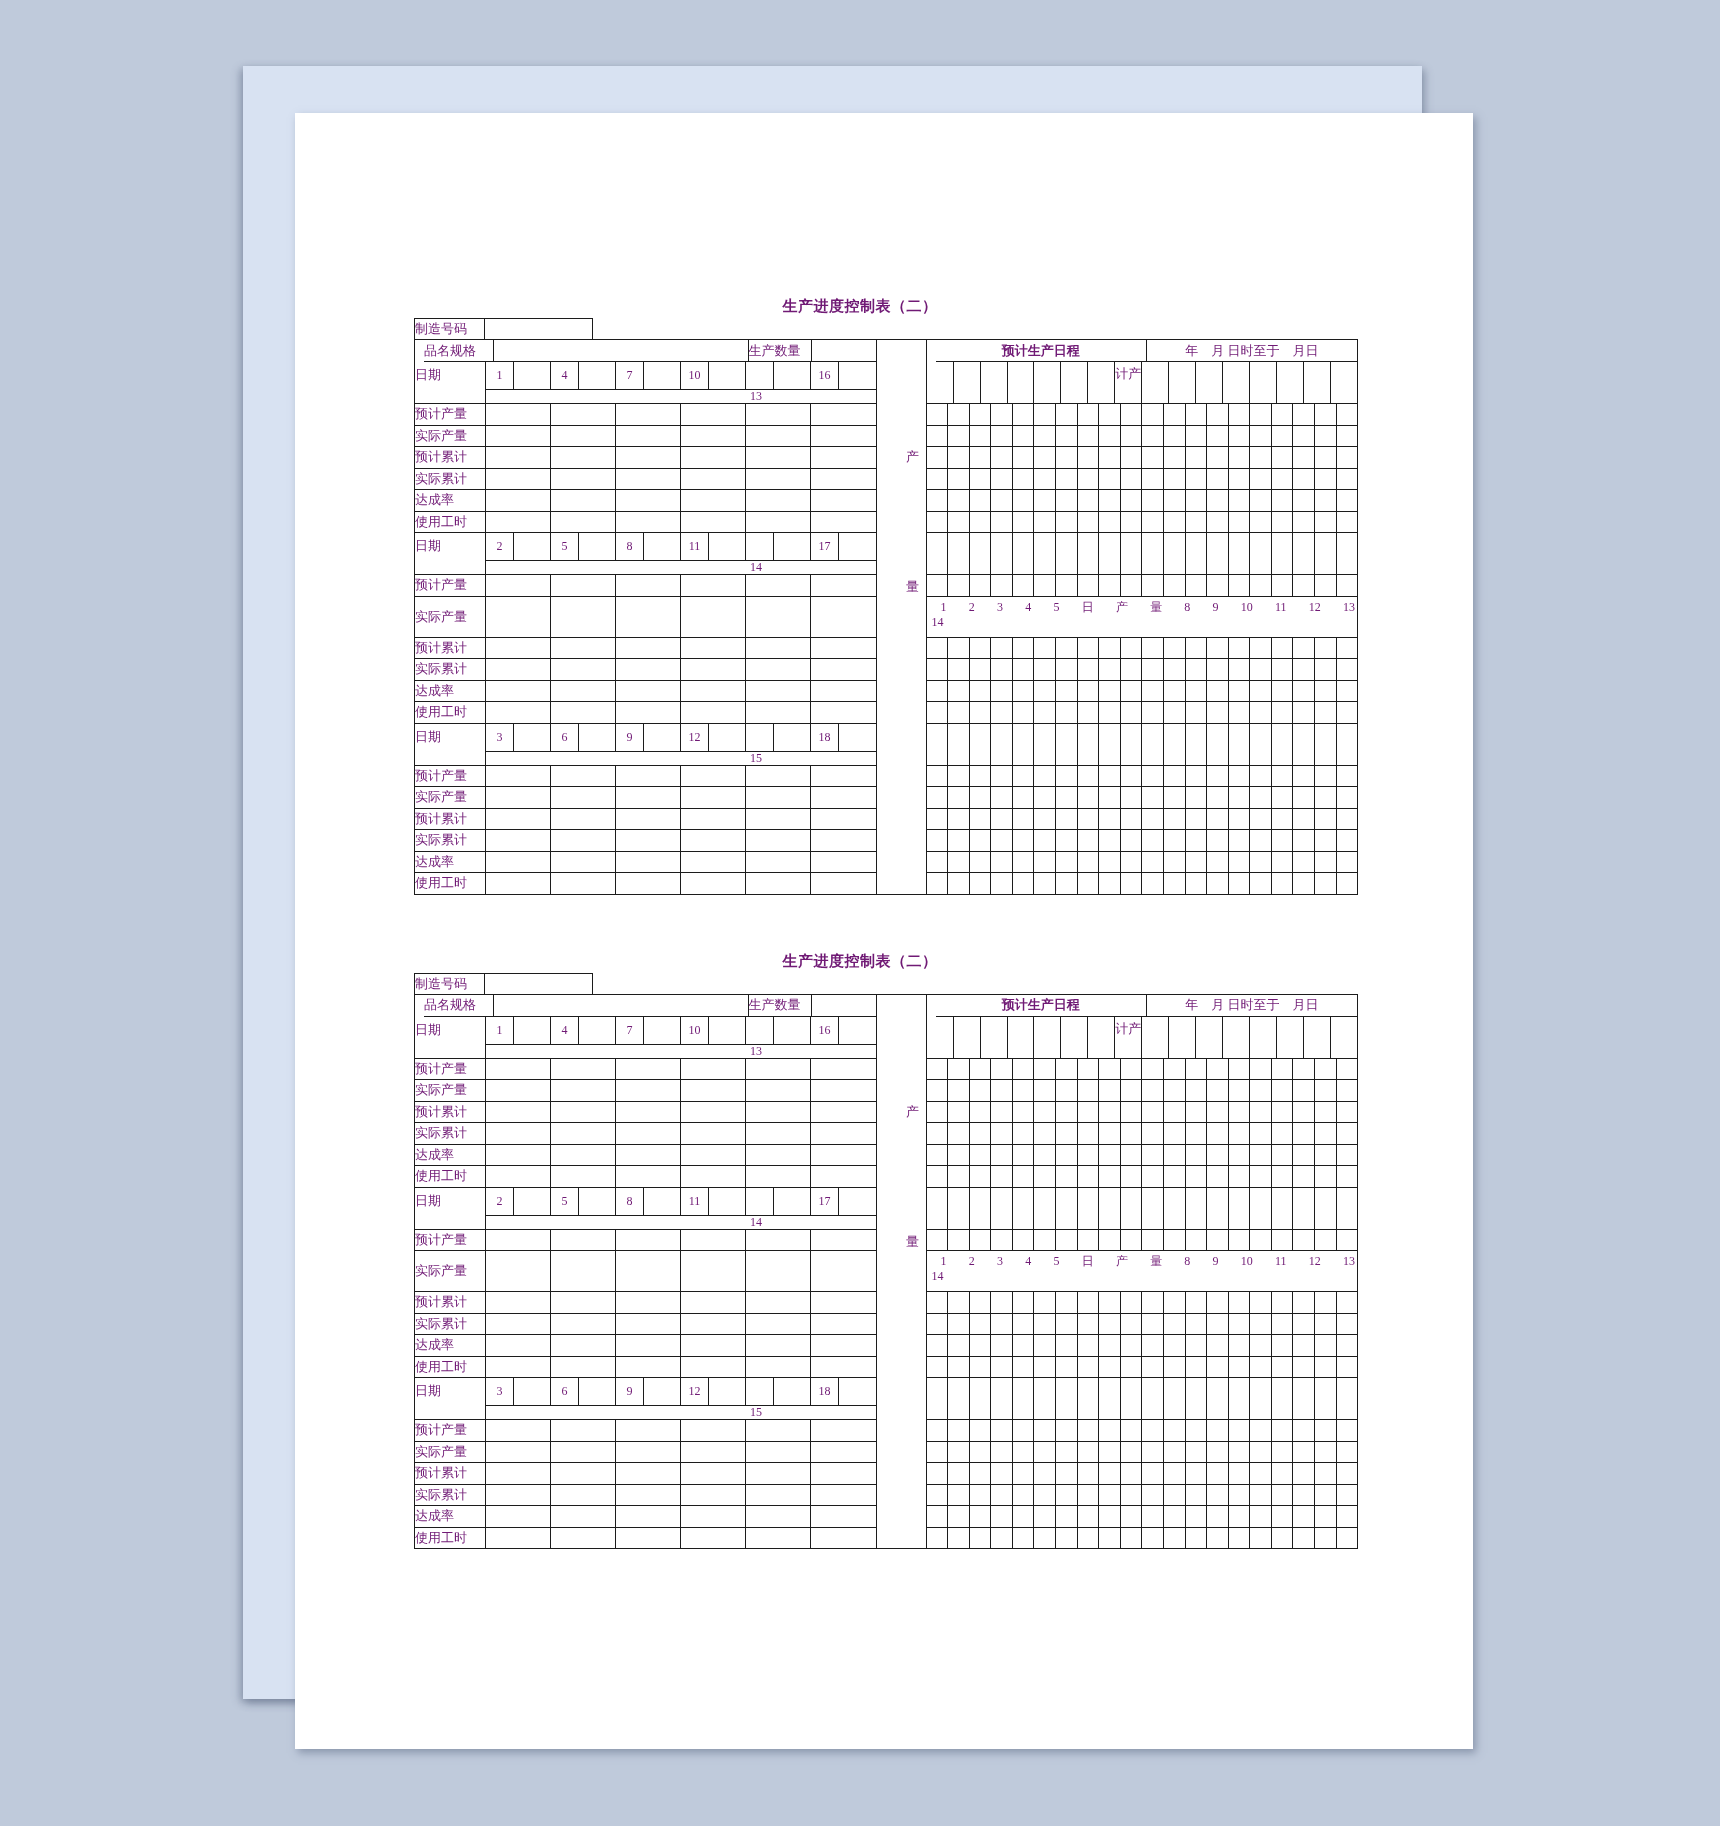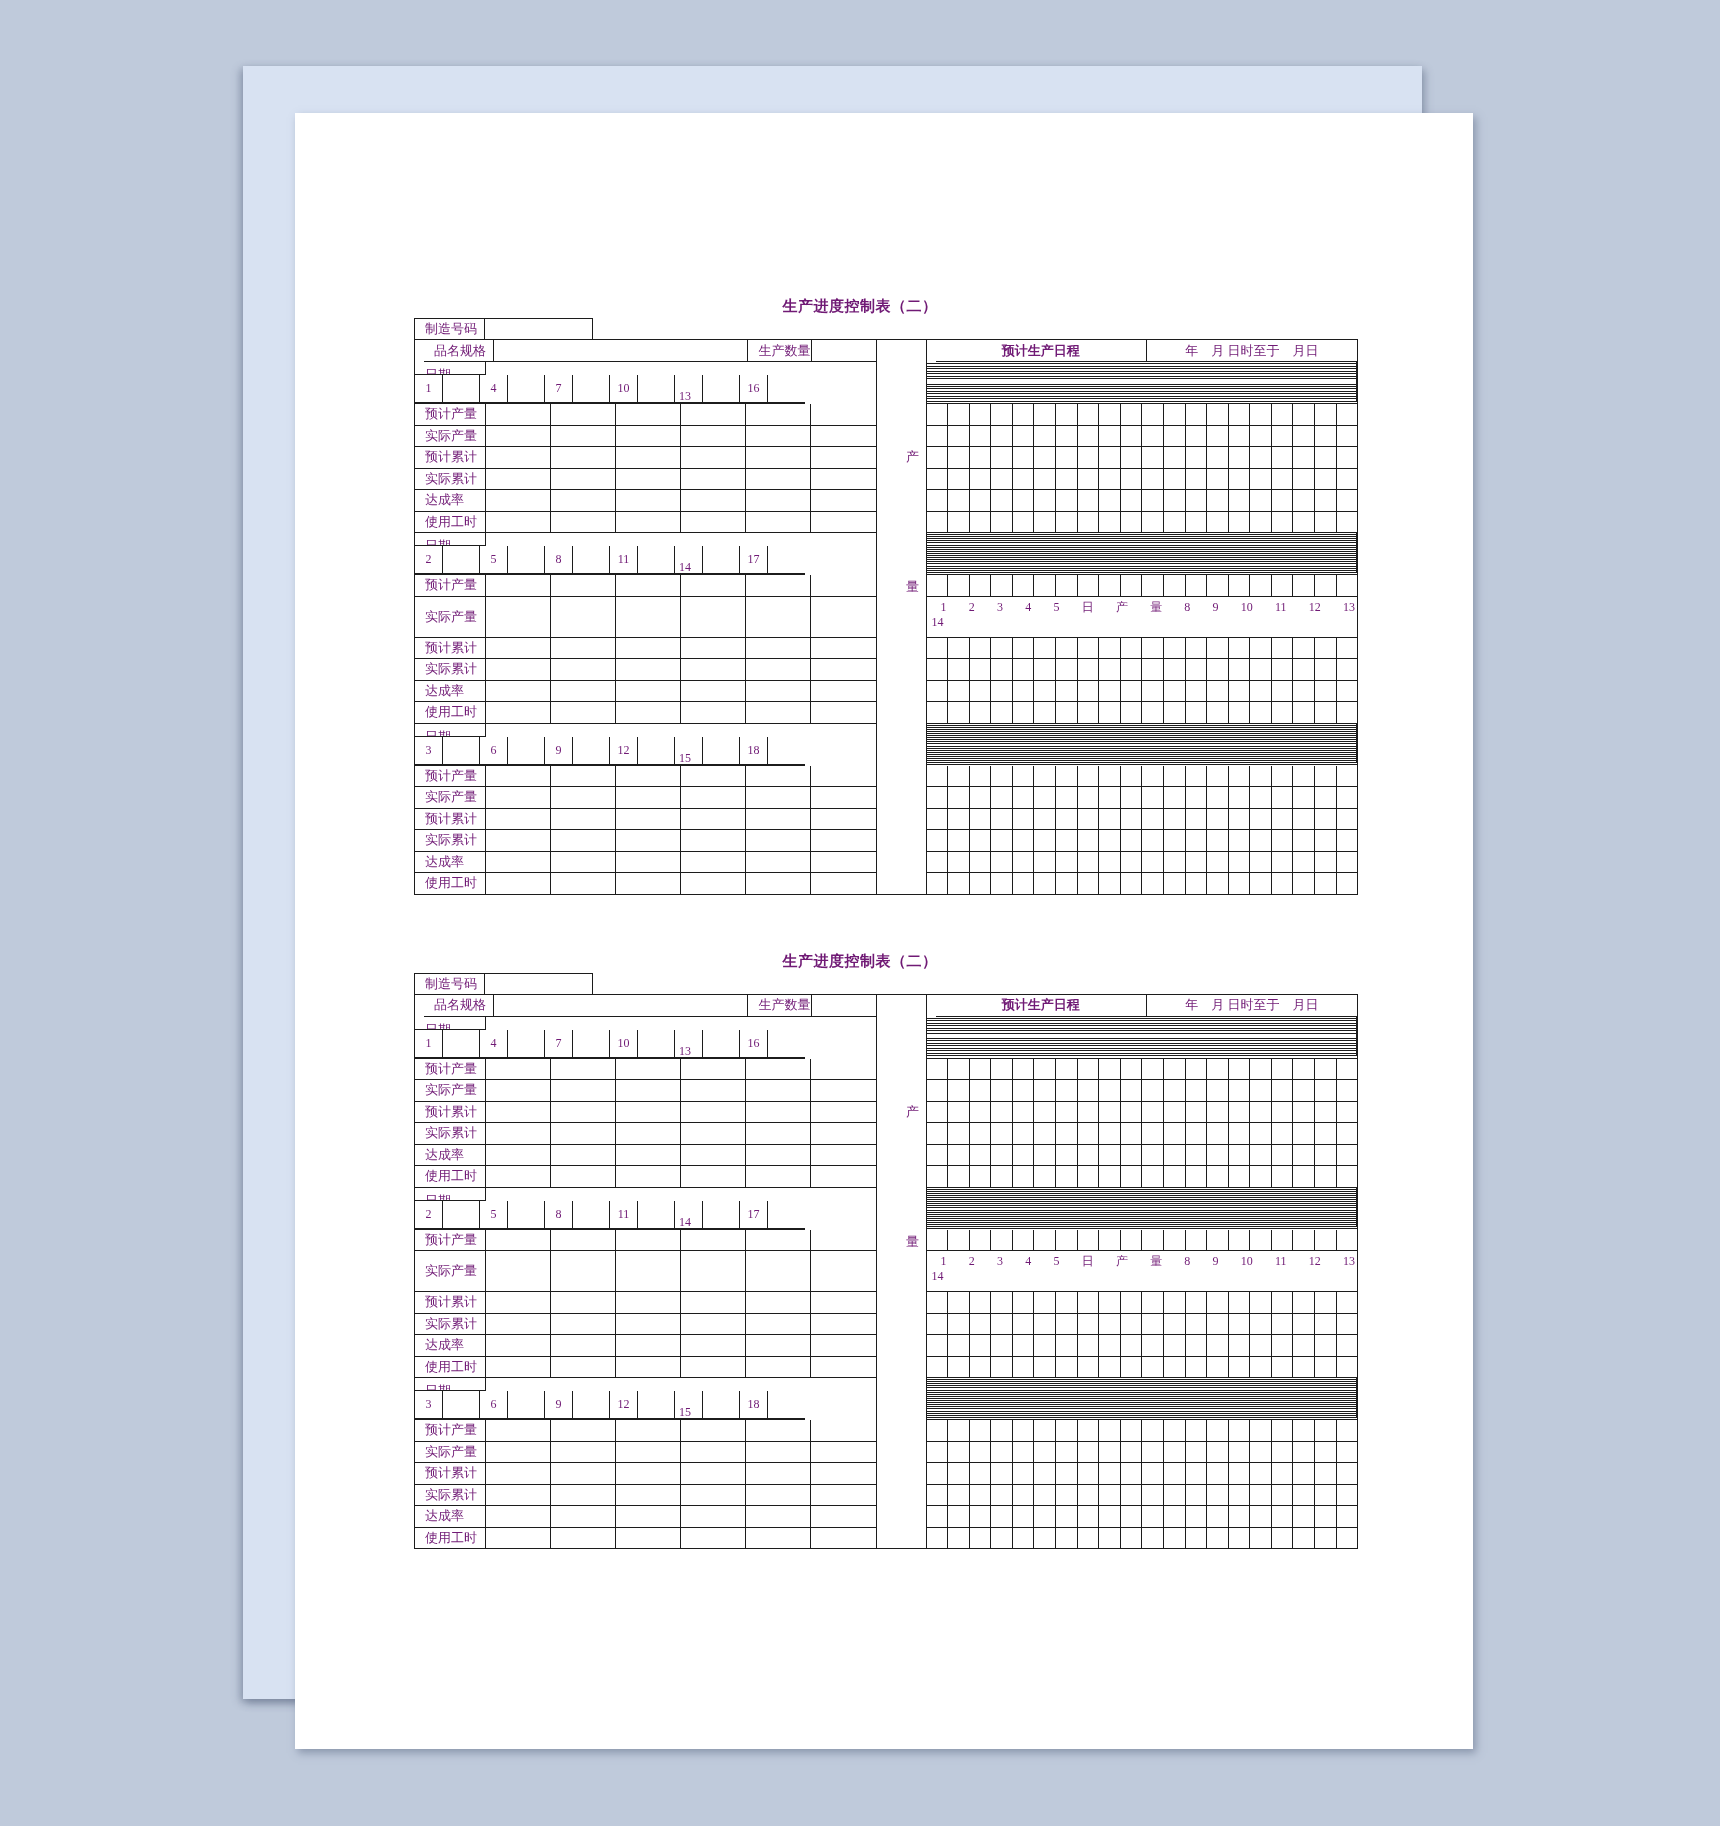--- a/index.html
+++ b/index.html
@@ -19,25 +19,25 @@
   .row0{display:flex;height:21px;}
   .cell{box-sizing:border-box;}
   .c-mfg{width:71px;border:1px solid #1c1c1c;border-bottom:none;font-size:13px;line-height:20px;padding-left:3px;}
   .c-mfgbox{width:108px;border:1px solid #1c1c1c;border-bottom:none;border-left:none;}
   
   .tmain{display:flex;width:944px;align-items:stretch;}
   .leftcol{width:461px;border:1px solid #1c1c1c;border-bottom:none;}
   .strip{width:49px;position:relative;border-top:1px solid #1c1c1c;border-bottom:1px solid #1c1c1c;}
   .rightcol{width:434px;border:1px solid #1c1c1c;border-bottom:none;display:flex;flex-direction:column;}
   .lrow,.rrow{display:flex;}
-  .h22{height:22px;margin-left:9px;}.h42{height:42px;flex-direction:column;}.hm{height:21.5px;}.h41{height:41px;}
+  .h22{height:22px;margin-left:9px;}.h42{height:42px;}.hm{height:21.5px;}.h41{height:41px;}
   .lrow>.cell{border-right:1px solid #1c1c1c;border-bottom:1px solid #1c1c1c;}
   .lrow>.cell:last-child{border-right:none;}
   .w71{width:71px;}.w260{width:260px;}.w65{width:65px;}
-  .lab{font-size:13px;padding-left:10px;display:flex;align-items:center;overflow:hidden;white-space:nowrap;}
+  .lab{font-size:13px;padding-left:0;display:flex;align-items:center;overflow:hidden;white-space:nowrap;}
   .dlab{align-items:flex-start;padding-top:4px;}
   
   .dwrap{width:390px;position:relative;border-bottom:1px solid #1c1c1c;box-sizing:border-box;}
   .band{display:flex;height:27px;border-bottom:1px solid #1c1c1c;box-sizing:content-box;}
   .band>.cell{border-right:1px solid #1c1c1c;}
   .band>.cell:last-child{border-right:none;}
   .bn{width:28px;font-size:12px;text-align:center;line-height:27px;}
   .bb{width:37px;}
   .wrapnum{position:absolute;left:264px;bottom:1px;font-size:12px;line-height:12px;}
   

